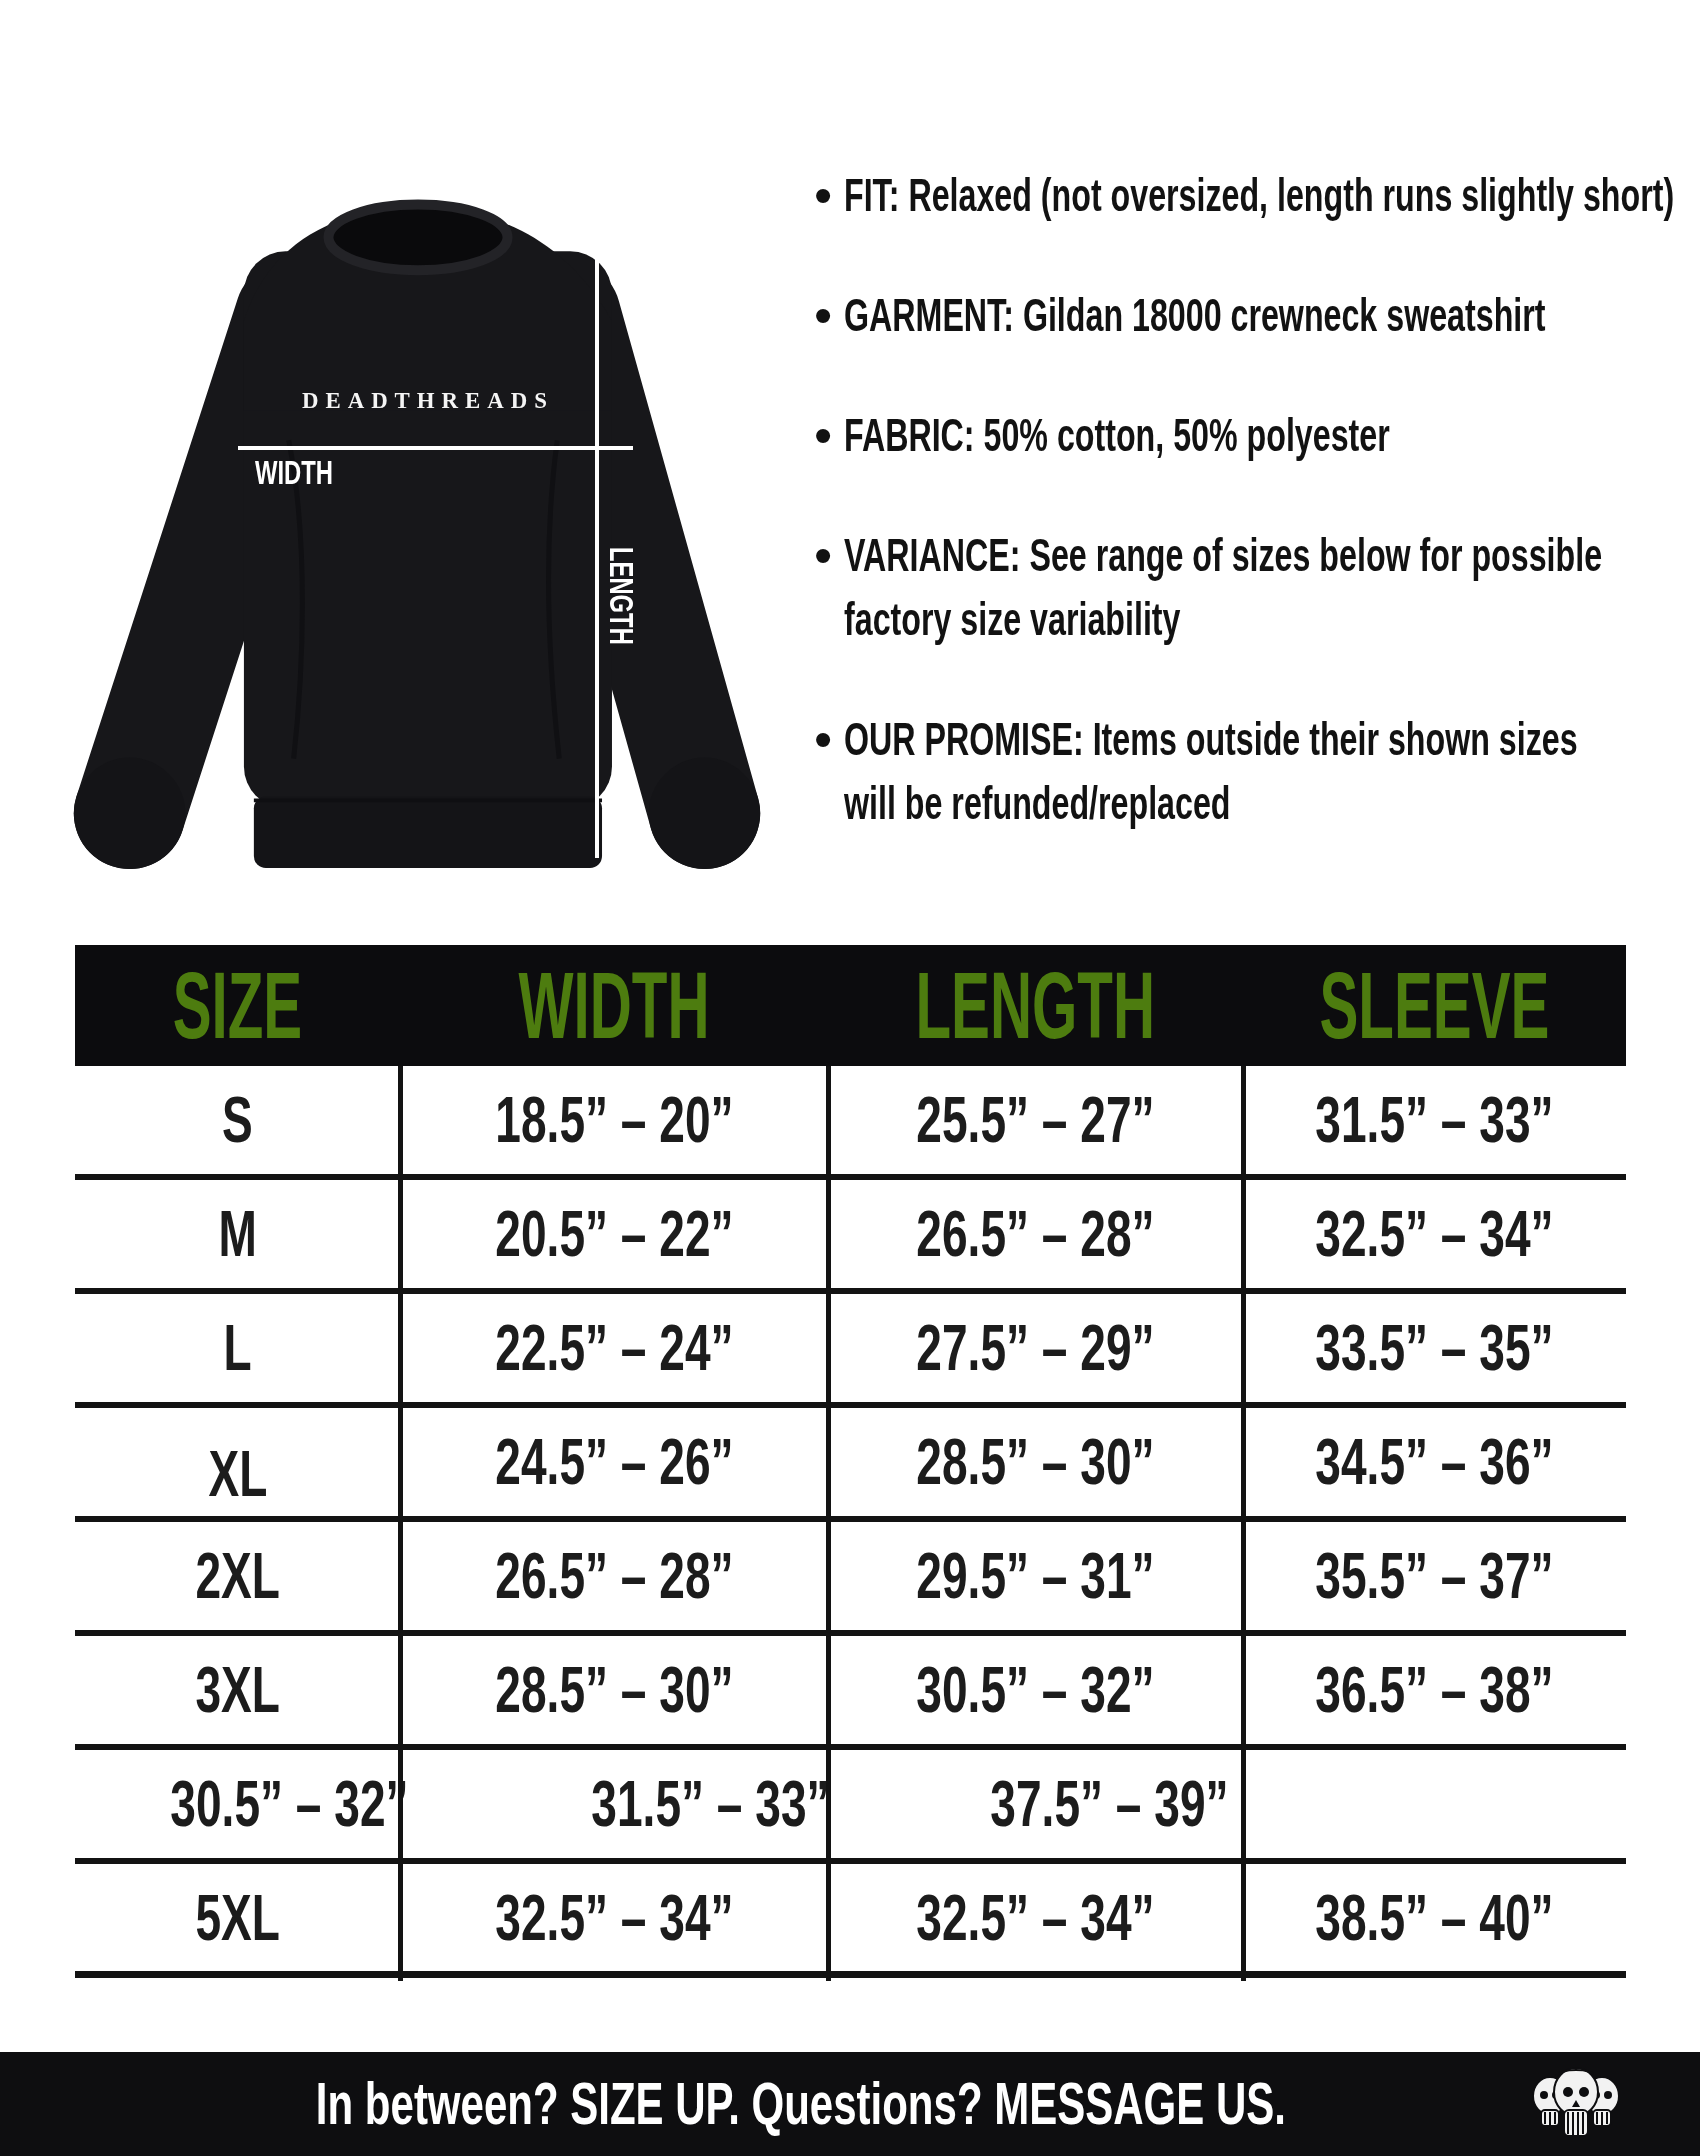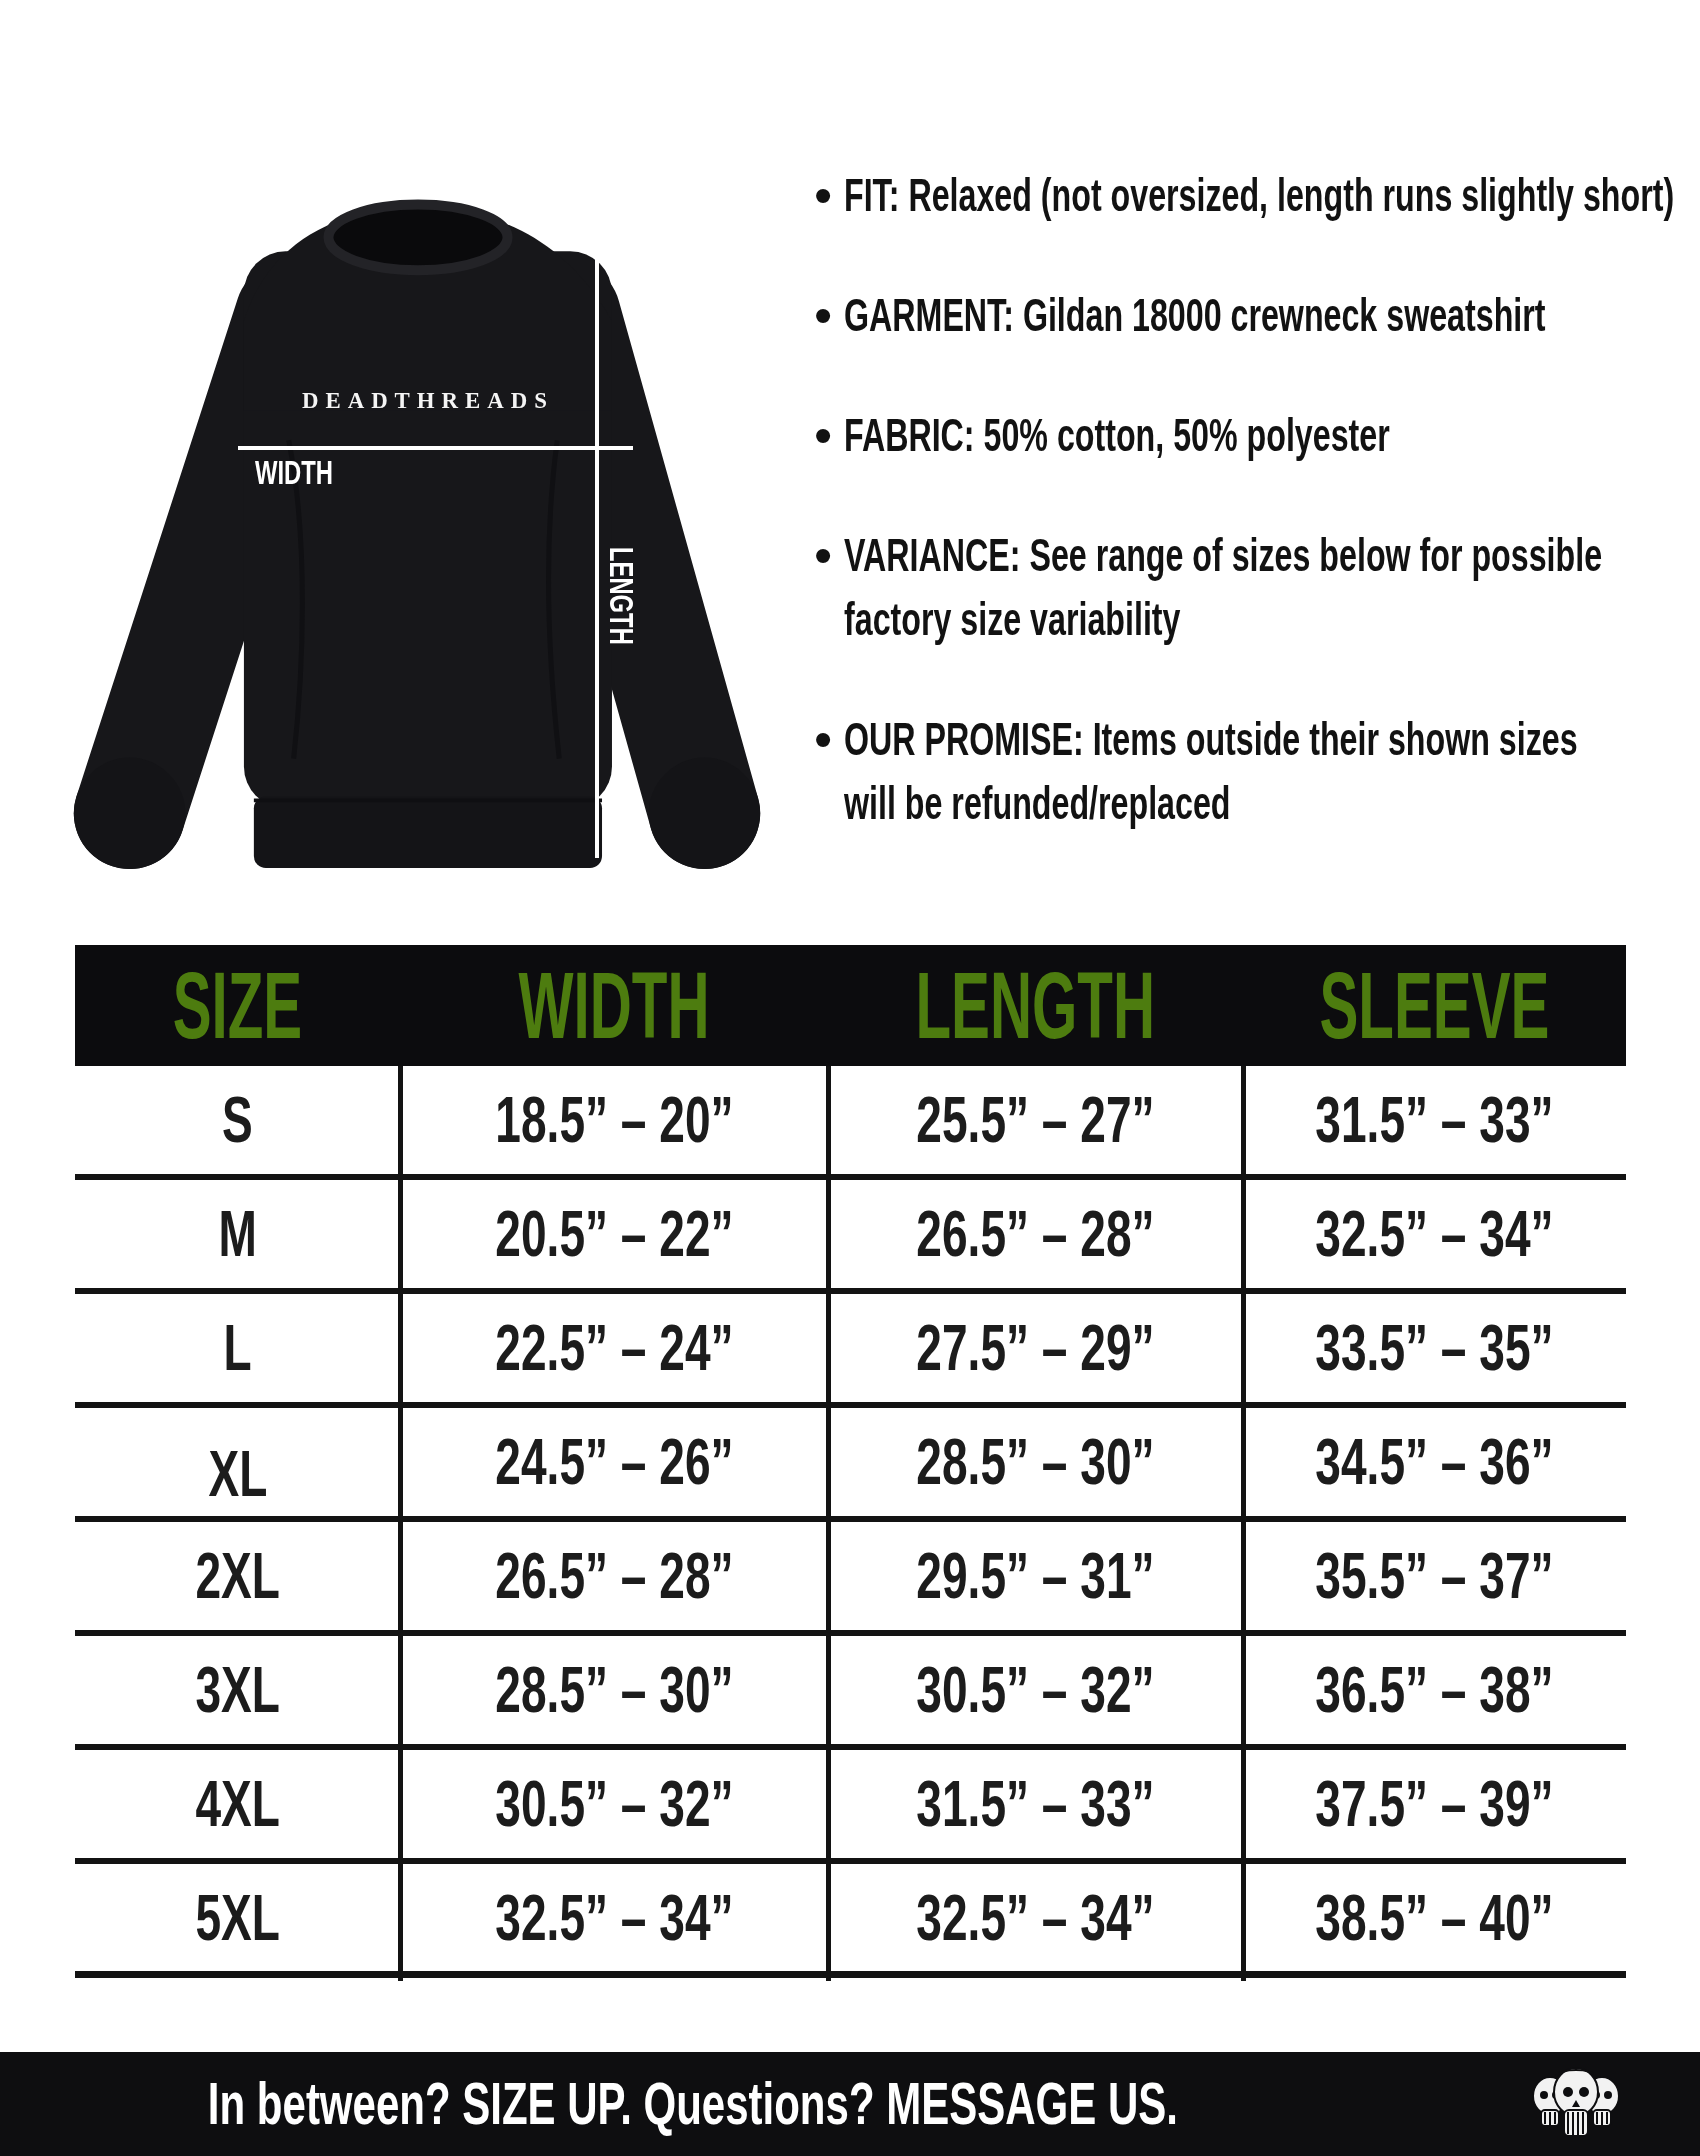--- a/index.html
+++ b/index.html
@@ -40,21 +40,21 @@
   .rows{position:absolute;left:0;top:121px;width:1551px;}
   .trow{display:flex;height:114px;box-sizing:border-box;border-bottom:6px solid #131313;
         font-weight:bold;font-size:64px;line-height:108px;color:#1c1c1c;text-align:center;}
   .trow:last-child{border-bottom:7px solid #131313;}
   .tcell{height:108px;}
   .vdiv{position:absolute;top:121px;height:915px;width:5px;background:#131313;}
 
   
   .footer{position:absolute;left:0;top:2052px;width:1700px;height:104px;background:#0e0e10;}
   .footer-text{
-    position:absolute;left:0;right:98px;top:0;height:104px;line-height:104px;
+    position:absolute;left:0;right:98px;top:0;height:104px;line-height:104px;text-align:center;
     color:#ffffff;font-weight:bold;font-size:60px;
   }
   .skulls{position:absolute;left:1526px;top:10px;}
 </style>
 </head>
 <body>
 
 <div class="page">
 
   <div class="figure">
@@ -162,21 +162,20 @@
           <div class="tcell" style="width: 415px;"><span class="cnd" style="transform: scaleX(0.72);">29.5” – 31”</span></div>
           <div class="tcell" style="width: 383px;"><span class="cnd" style="transform: scaleX(0.72);">35.5” – 37”</span></div>
         </div>
         <div class="trow">
           <div class="tcell" style="width: 325px;"><span class="cnd" style="transform: scaleX(0.72);">3XL</span></div>
           <div class="tcell" style="width: 428px;"><span class="cnd" style="transform: scaleX(0.72);">28.5” – 30”</span></div>
           <div class="tcell" style="width: 415px;"><span class="cnd" style="transform: scaleX(0.72);">30.5” – 32”</span></div>
           <div class="tcell" style="width: 383px;"><span class="cnd" style="transform: scaleX(0.72);">36.5” – 38”</span></div>
         </div>
         <div class="trow">
-          <div class="tcell" style="width: 325px;"><span class="cnd" style="transform: scaleX(0.72);">4XL</span></div>
           <div class="tcell" style="width: 428px;"><span class="cnd" style="transform: scaleX(0.72);">30.5” – 32”</span></div>
           <div class="tcell" style="width: 415px;"><span class="cnd" style="transform: scaleX(0.72);">31.5” – 33”</span></div>
           <div class="tcell" style="width: 383px;"><span class="cnd" style="transform: scaleX(0.72);">37.5” – 39”</span></div>
         </div>
         <div class="trow">
           <div class="tcell" style="width: 325px;"><span class="cnd" style="transform: scaleX(0.72);">5XL</span></div>
           <div class="tcell" style="width: 428px;"><span class="cnd" style="transform: scaleX(0.72);">32.5” – 34”</span></div>
           <div class="tcell" style="width: 415px;"><span class="cnd" style="transform: scaleX(0.72);">32.5” – 34”</span></div>
           <div class="tcell" style="width: 383px;"><span class="cnd" style="transform: scaleX(0.72);">38.5” – 40”</span></div>
         </div>

